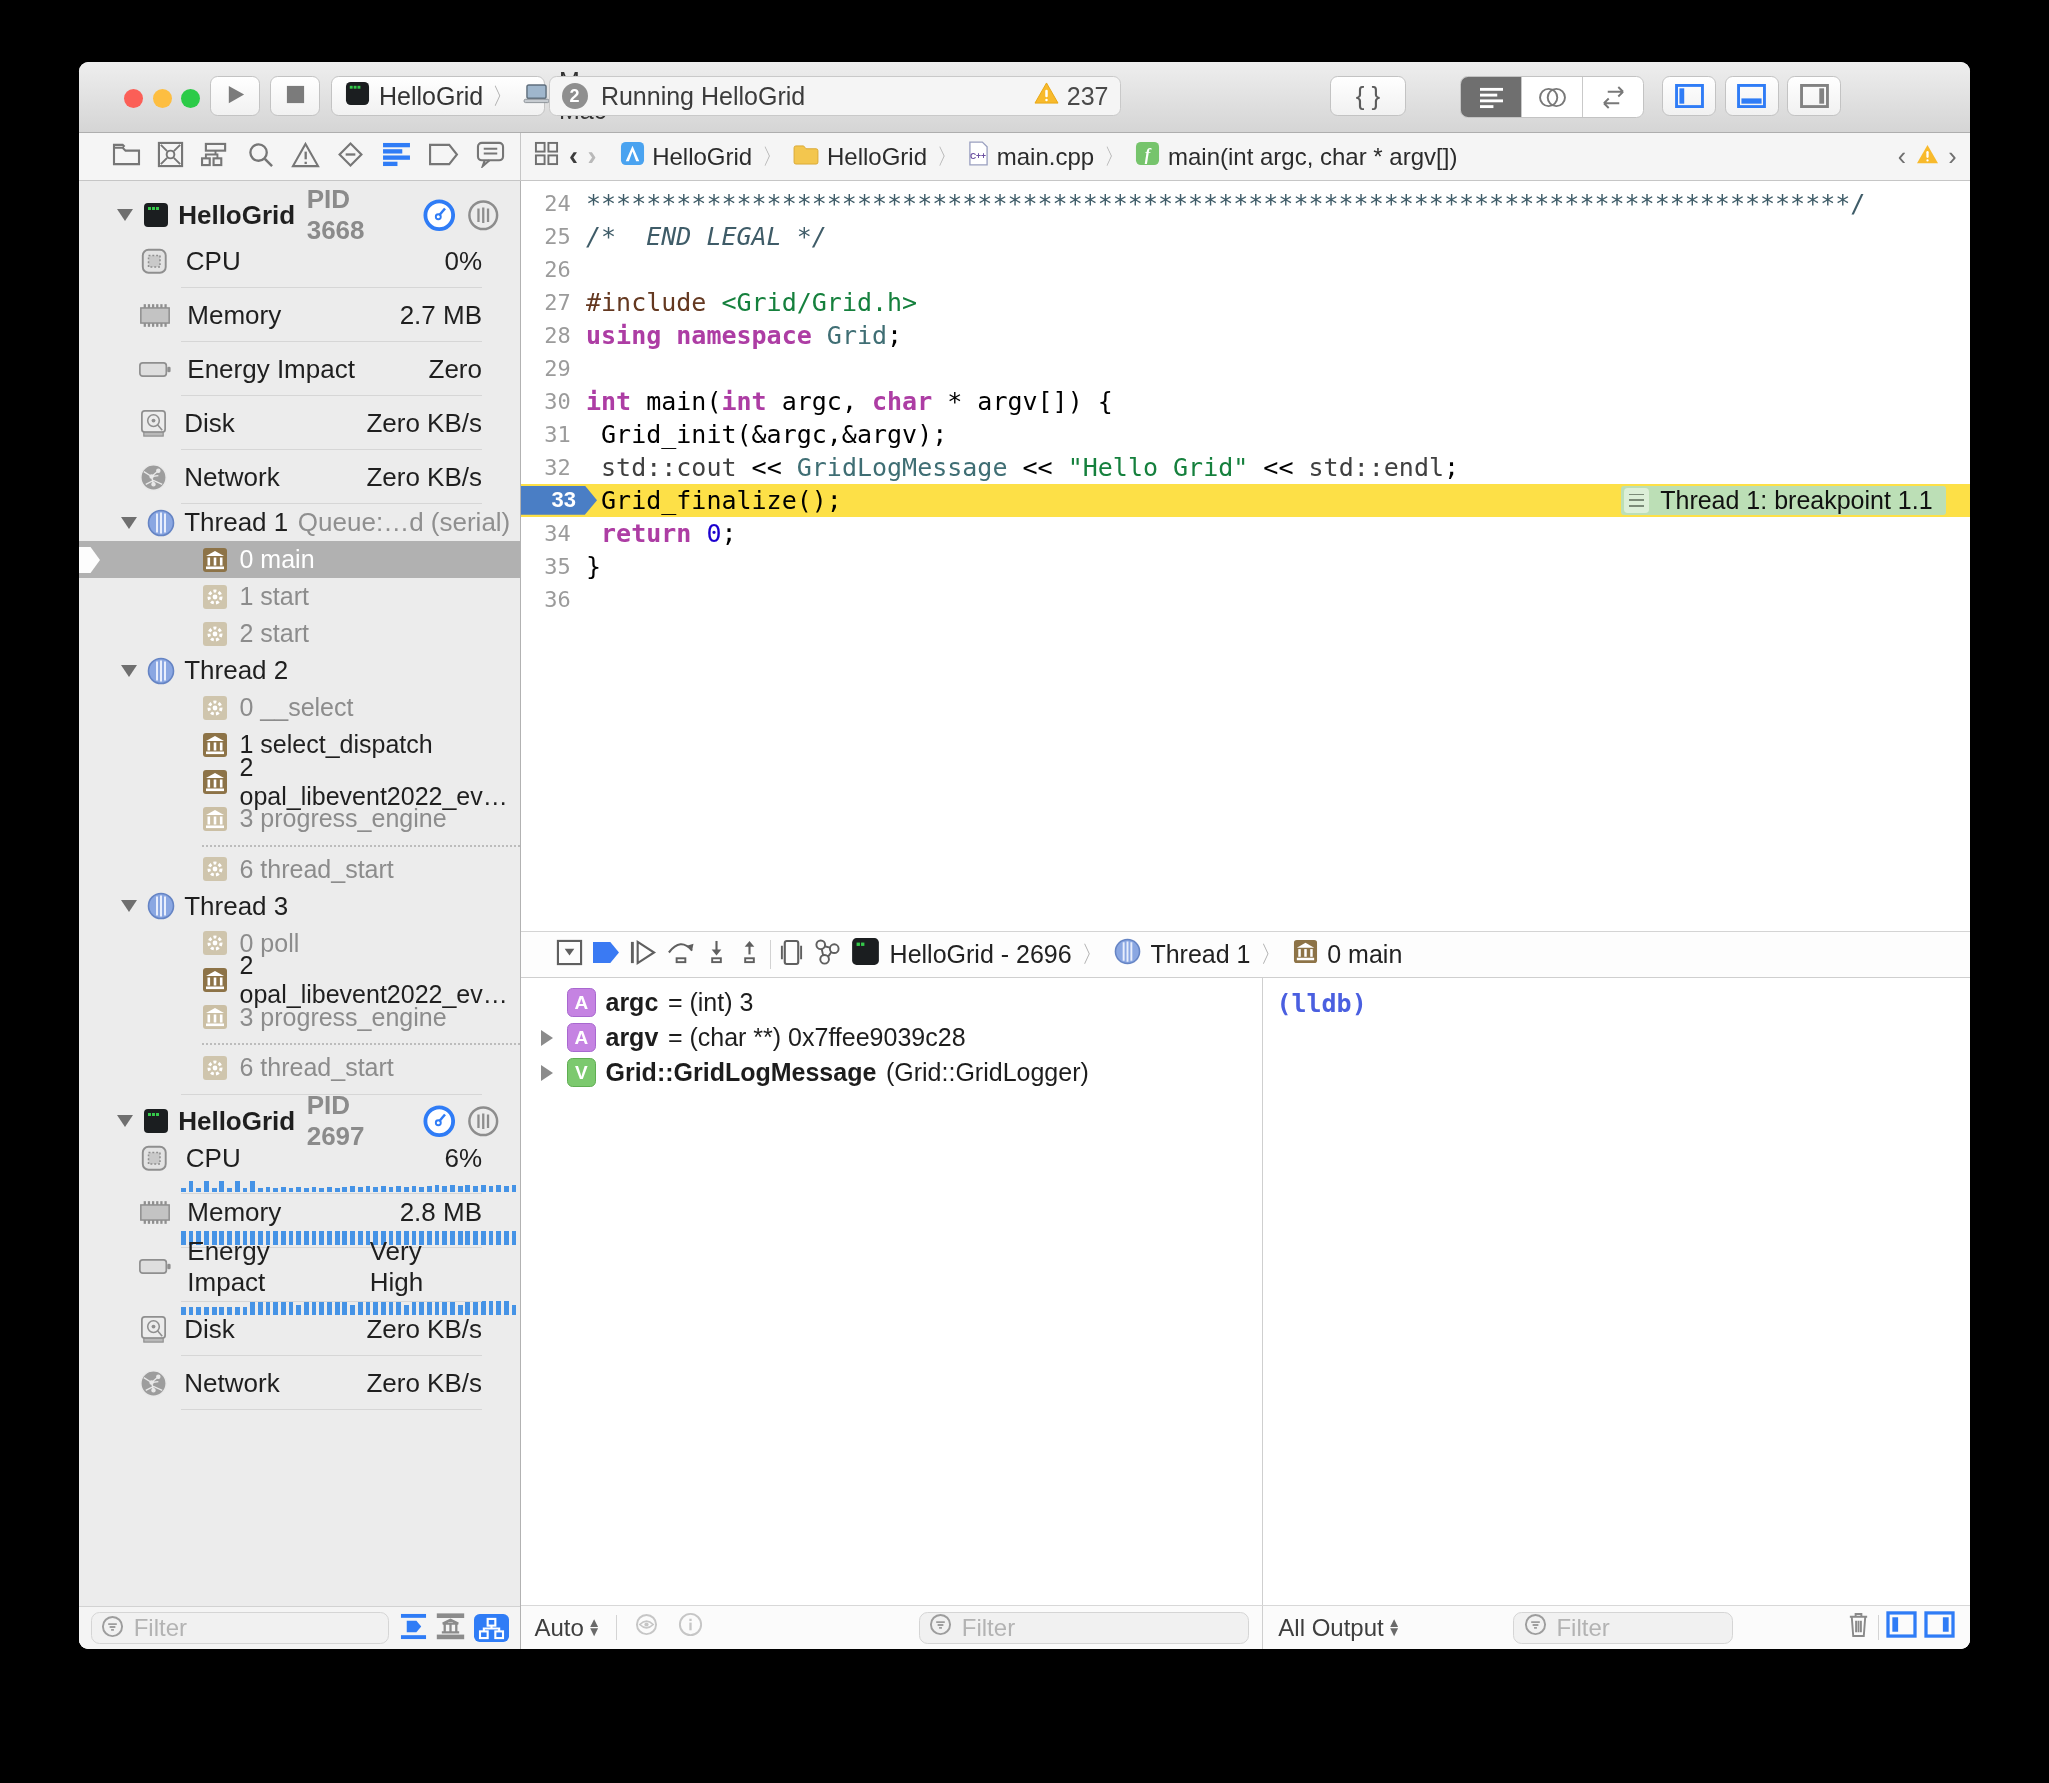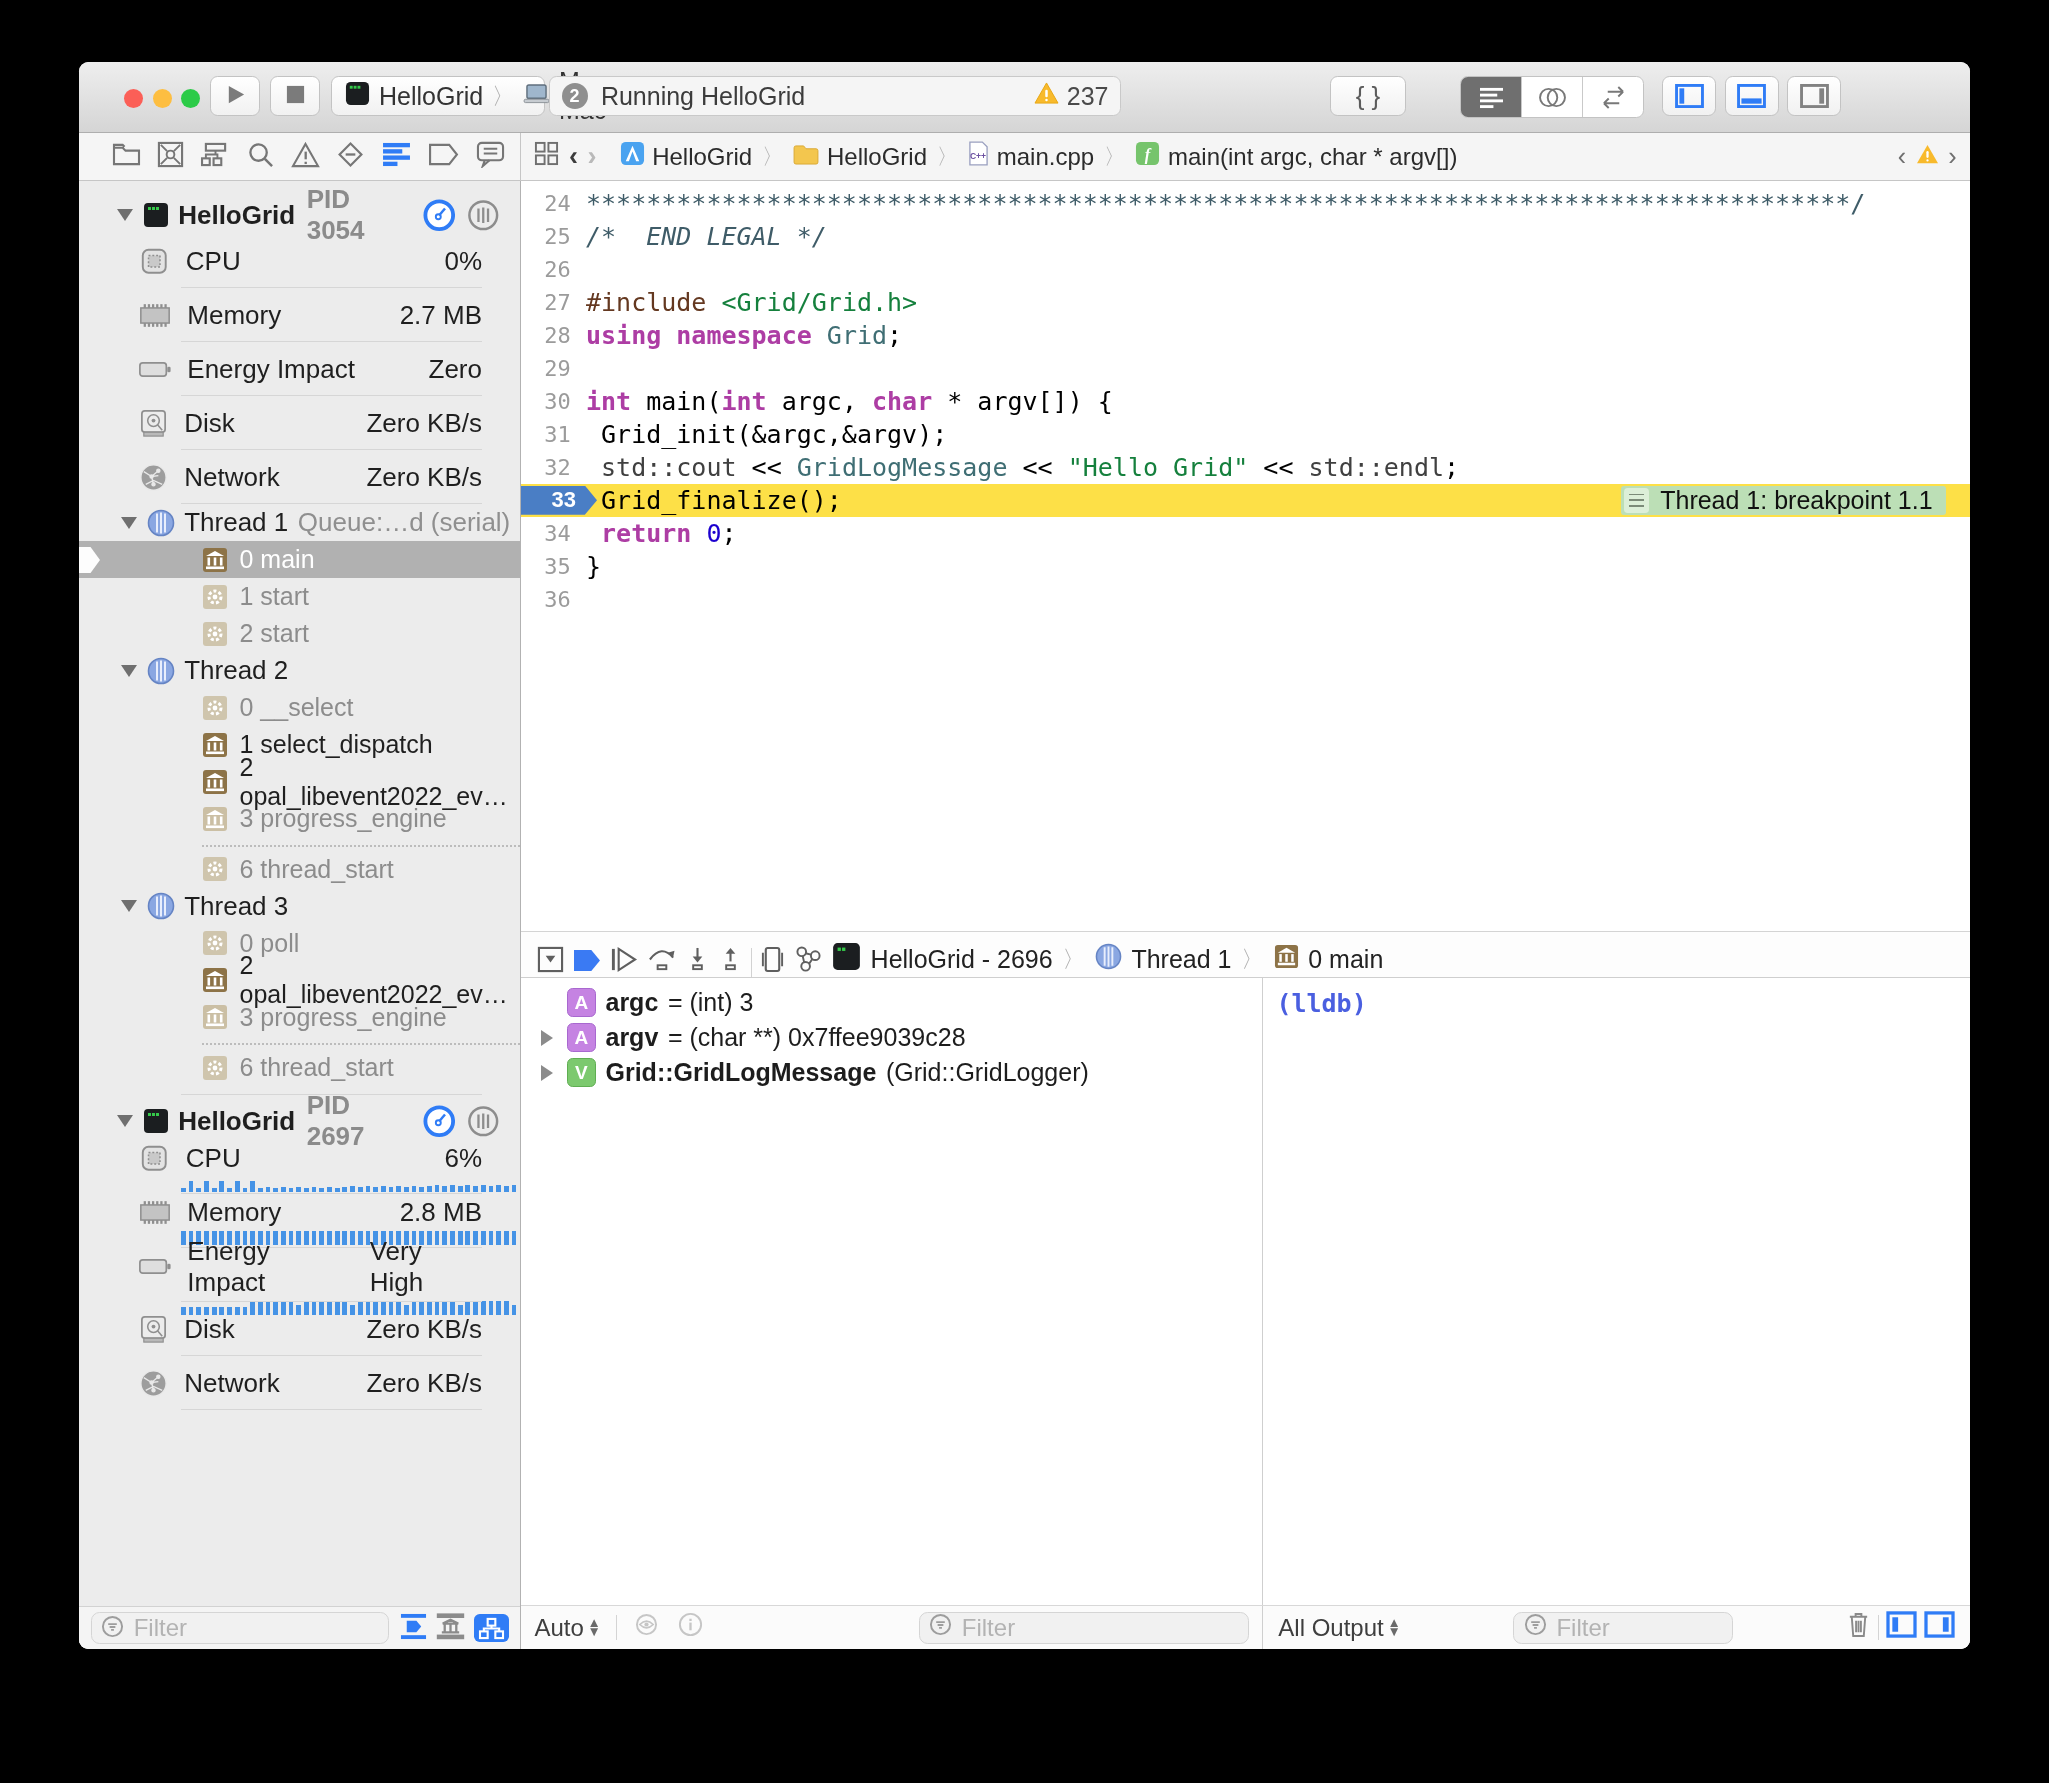--- a/index.html
+++ b/index.html
@@ -90,21 +90,21 @@
             display:flex;align-items:center;padding:0 13.4px 0 2.9px;gap:11.5px;}
   .bp-badge .chip{width:25px;height:25px;background:#dcefd8;border-radius:3.8px;display:flex;
             flex-direction:column;justify-content:center;gap:3.8px;align-items:center;}
   .chip i{display:block;width:15.3px;height:1.9px;background:#7b8b78;}
   .bp-badge .txt{font-size:25px;color:#111;font-family:"Liberation Sans",sans-serif;}
   .cm{color:#3f5c68}.cmi{color:#3f5c68;font-style:italic}.pp{color:#643820}
   .str{color:#15803d}.kw{color:#ad3da4;font-weight:bold}.ty{color:#3f6e74}
   .std{color:#404040}.num{color:#1c00cf}.pl{color:#000}
   
   .debugbar{height:45px;flex:none;border-top:1px solid #d4d4d4;border-bottom:1px solid #cfcfcf;
-            display:flex;align-items:flex-end;padding-left:16px;gap:8px;background:#fdfdfd;}
+            display:flex;align-items:center;padding-left:35px;gap:8px;background:#fdfdfd;}
   .db-div{width:1px;height:29px;background:#d2d2d2;}
   .db-crumbs{display:flex;align-items:center;gap:9.6px;font-size:25px;color:#222;}
   
   .panes{flex:1;display:flex;min-height:0;}
   .vars{width:742px;flex:none;border-right:1px solid #cfcfcf;padding-top:7.6px;box-sizing:border-box;}
   .varrow{display:flex;align-items:center;height:35px;padding-left:15.3px;gap:9.6px;font-size:25px;color:#1d1d1d;}
   .vdisc{width:21px;flex:none;display:flex;justify-content:center;}
   .vdisc .tri{width:0;height:0;border-left:12.4px solid #8b8b8b;border-top:8.6px solid transparent;border-bottom:8.6px solid transparent;}
   .vbadge{width:29px;height:29px;border-radius:5.7px;color:#fff;font-weight:bold;font-size:19px;
           display:flex;align-items:center;justify-content:center;flex:none;}
@@ -343,21 +343,21 @@
             <span class="disc"></span>
             <span style="display: flex; flex: 0 0 auto;">
               <svg width="26" height="26" viewBox="0 0 26 26">
                 <rect x="1" y="1" width="24" height="24" rx="4" fill="#1b1e20"></rect>
                 <rect x="5" y="5" width="3" height="3" fill="#35c94a"></rect>
                 <rect x="9" y="5" width="3" height="3" fill="#35c94a"></rect>
                 <rect x="13" y="5" width="3" height="3" fill="#35c94a"></rect>
               </svg>
             </span>
             <span class="pname">HelloGrid</span>
-            <span class="ppid">PID 3054</span>
+            <span class="ppid">PID 3668</span>
             <span class="pbtns">
               <span style="display: flex; flex: 0 0 auto;">
                 <svg width="32.5" height="32.5" viewBox="0 0 34 34">
                   <circle cx="17" cy="17" r="14.5" fill="#fff" stroke="#2f7cf6" stroke-width="4"></circle>
                   <path d="M17 17 L23 10" stroke="#2f7cf6" stroke-width="2.6"></path>
                   <circle cx="16" cy="18.5" r="2.6" fill="none" stroke="#2f7cf6" stroke-width="2"></circle>
                 </svg>
               </span>
               <span style="display: flex; flex: 0 0 auto;">
                 <svg width="32.5" height="32.5" viewBox="0 0 34 34">

